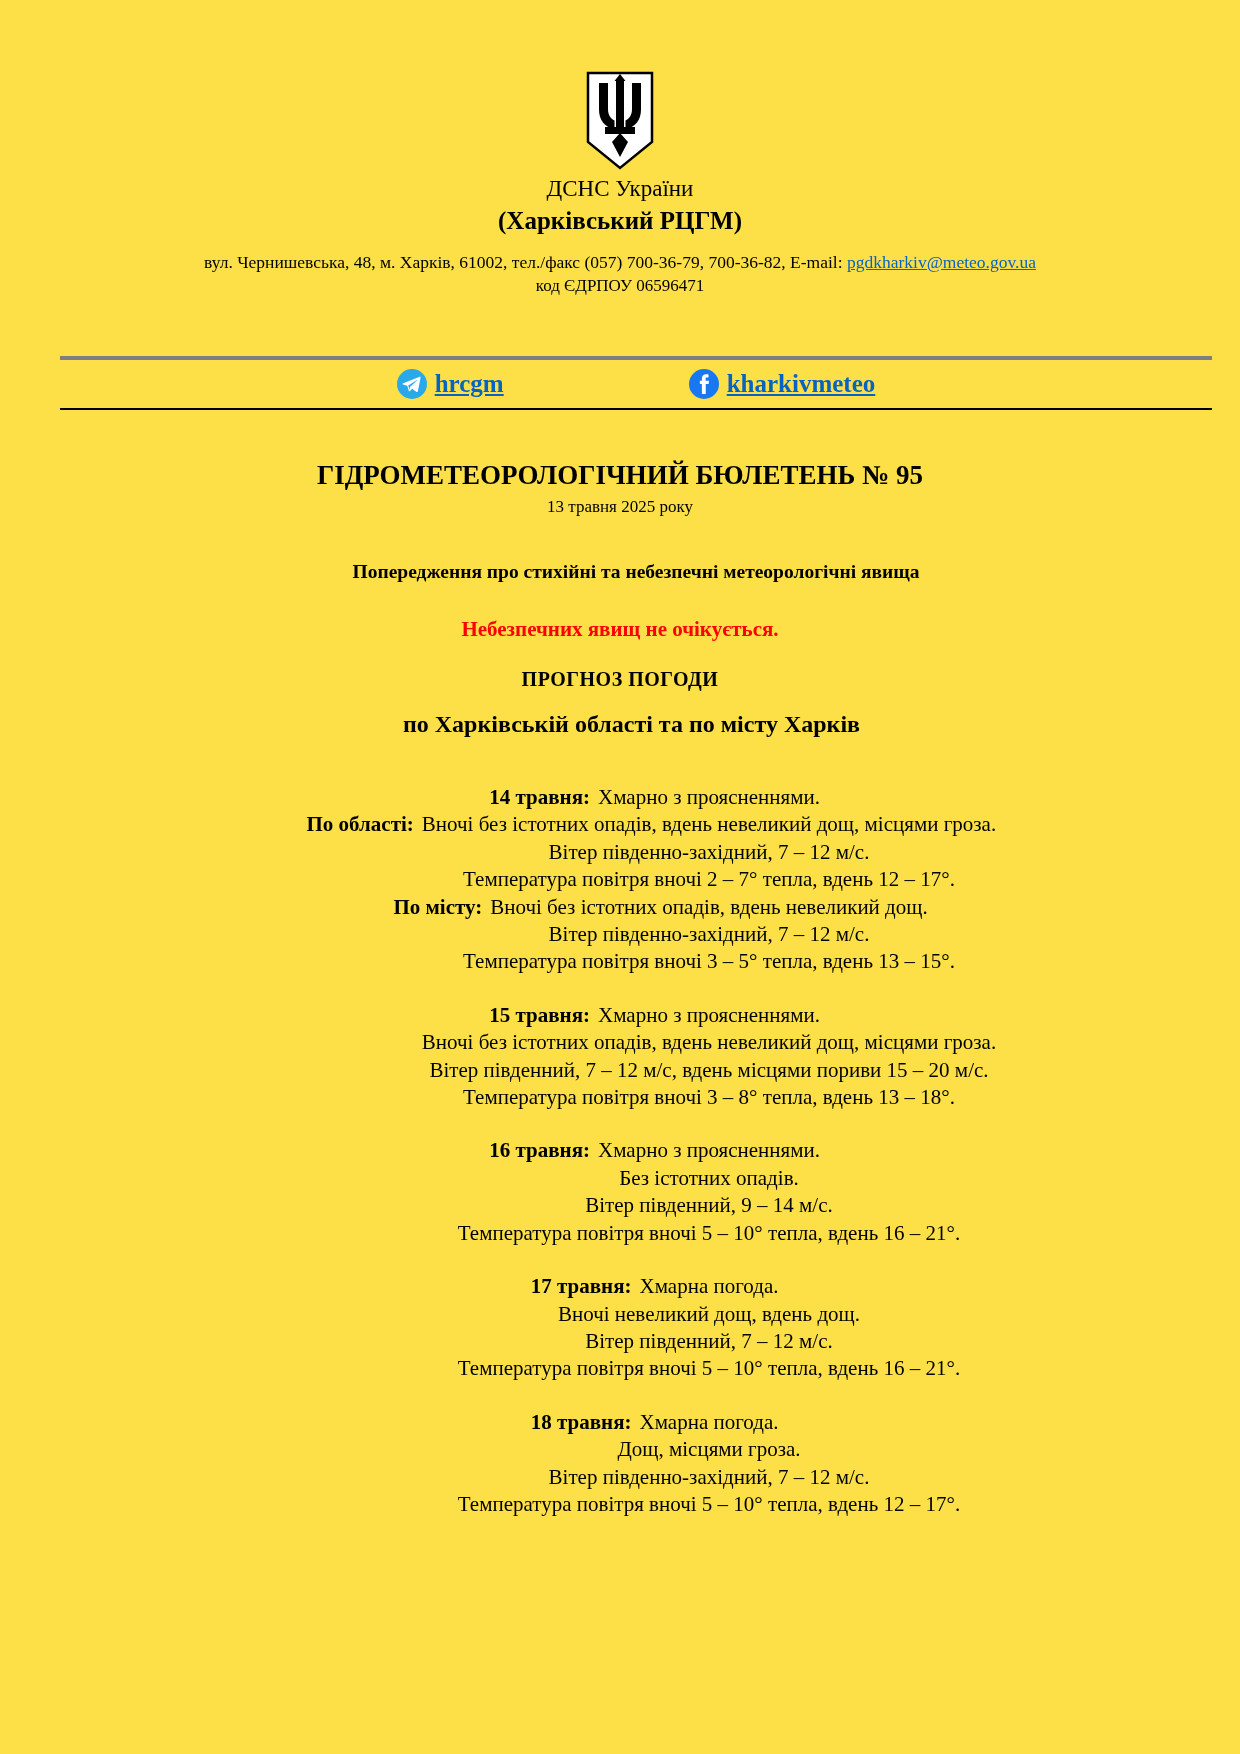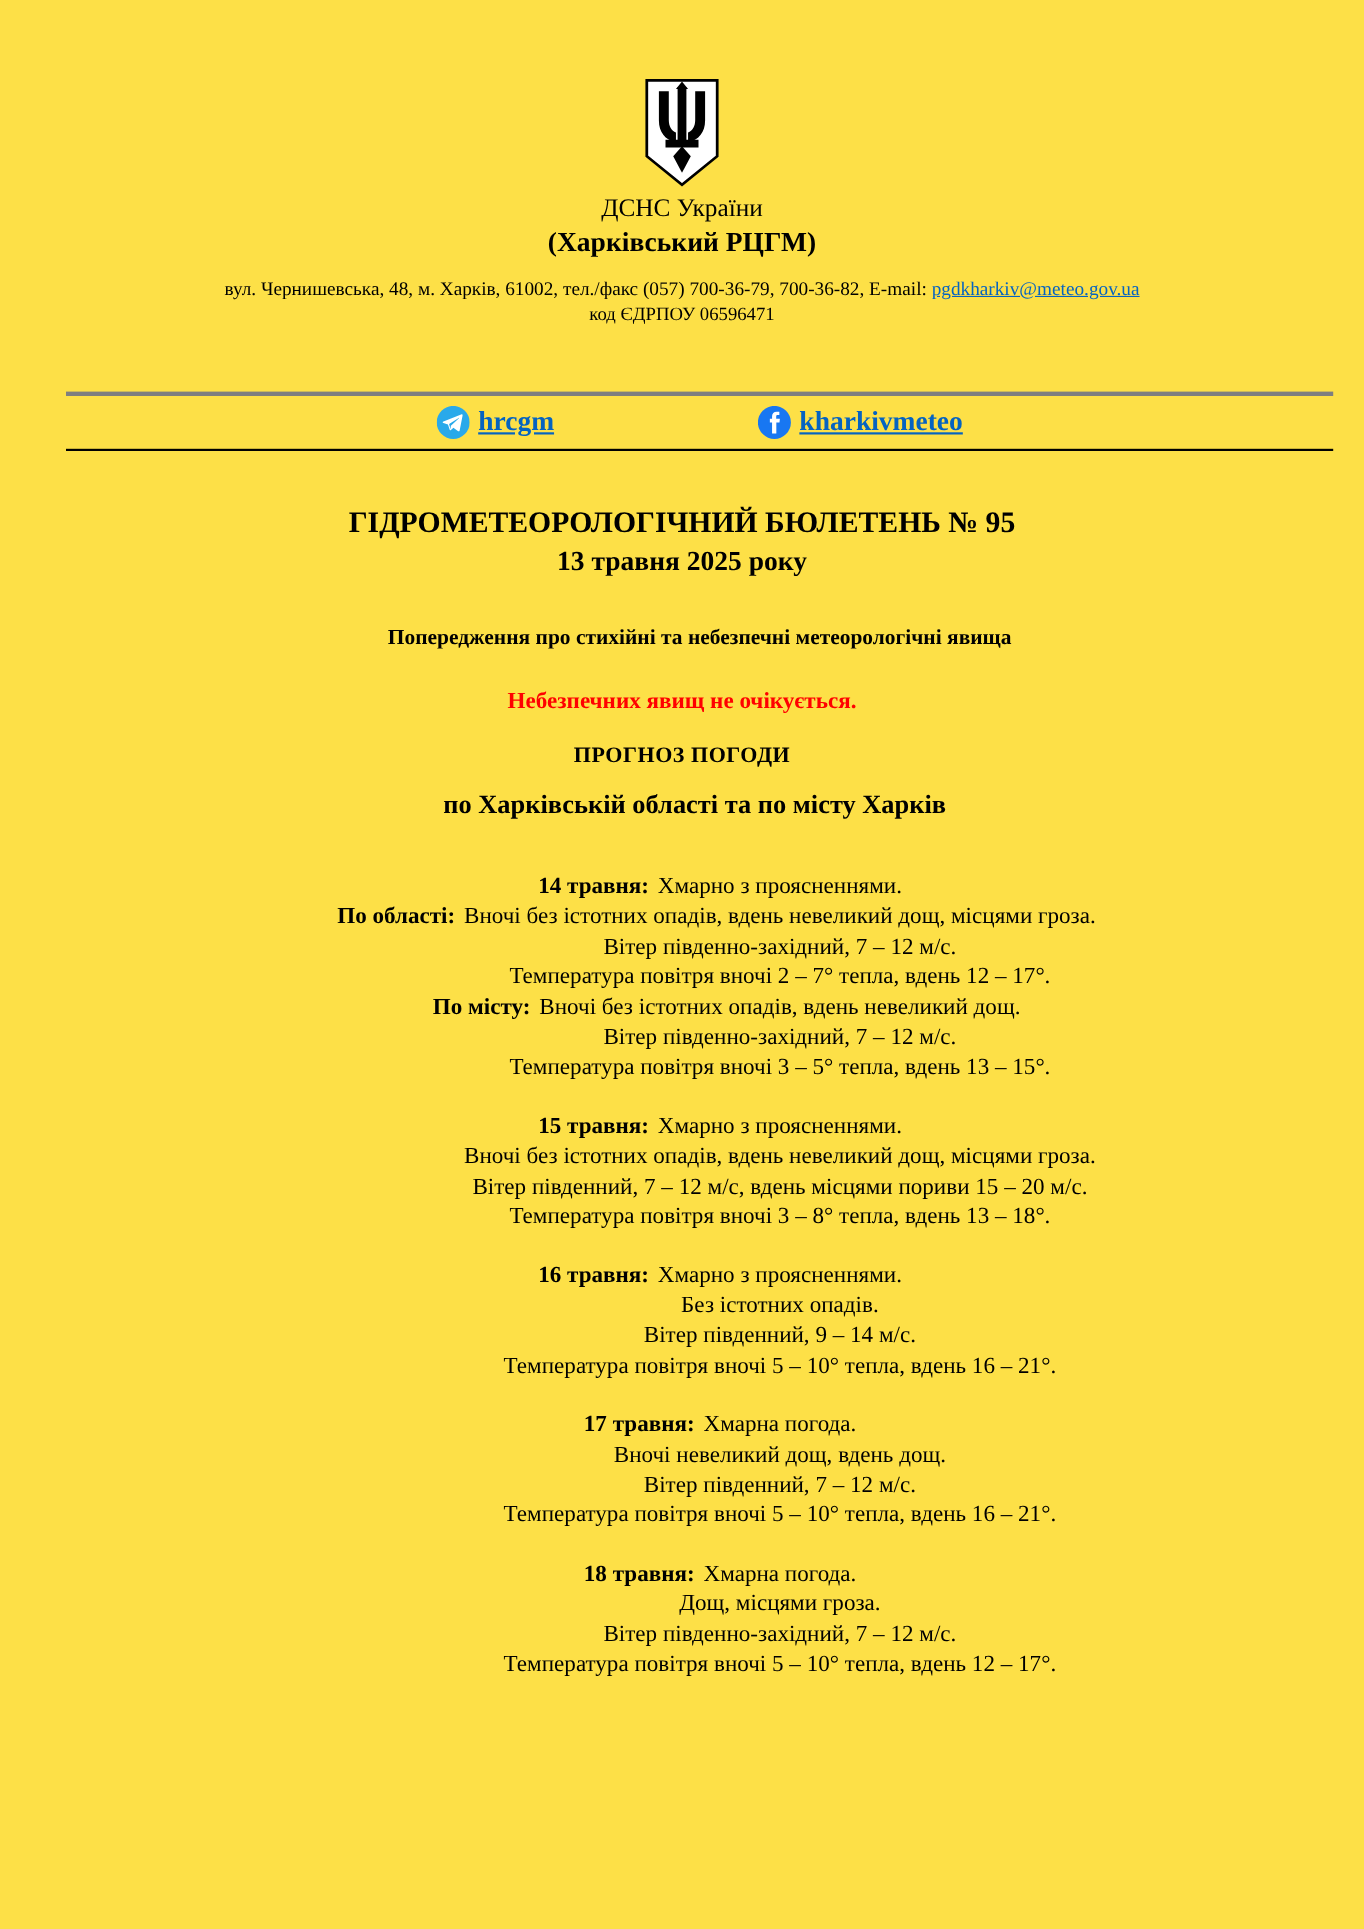--- a/index.html
+++ b/index.html
@@ -31,21 +31,21 @@
     height:48px; margin:0 28px 0 60px;
     display:flex; align-items:center; justify-content:center; gap:185px;
   }
   .social-item { display:flex; align-items:center; gap:8px; }
   .social-item a {
     color:#0563C1; font-size:25px; font-weight:bold; text-decoration:underline;
   }
   .social-icon { width:30px; height:30px; display:block; }
 
   .bul-title { margin-top:50px; font-size:27px; font-weight:bold; }
-  .bul-date { margin-top:6px; font-size:25px; font-weight:bold; }
+  .bul-date { margin-top:6px; font-size:17px; font-weight:normal; }
   .warn-head { margin-top:44px; font-size:19.5px; font-weight:bold;padding-left:32px; }
   .warn-status { margin-top:34px; font-size:21px; font-weight:bold; }
   .forecast-title { margin-top:26px; font-size:20px; font-weight:bold; letter-spacing:.5px; }
   .forecast-subtitle { margin-top:20px; font-size:24px; font-weight:bold;padding-left:23px; }
 
   .forecast-days { margin-top:46px; font-size:21px; }
   .day-block { margin-bottom:26px; }
   .f-row { display:flex; line-height:27.4px;justify-content:center; }
   .f-label {
     flex:0 0 138px; margin-left:32px; text-align:right;

